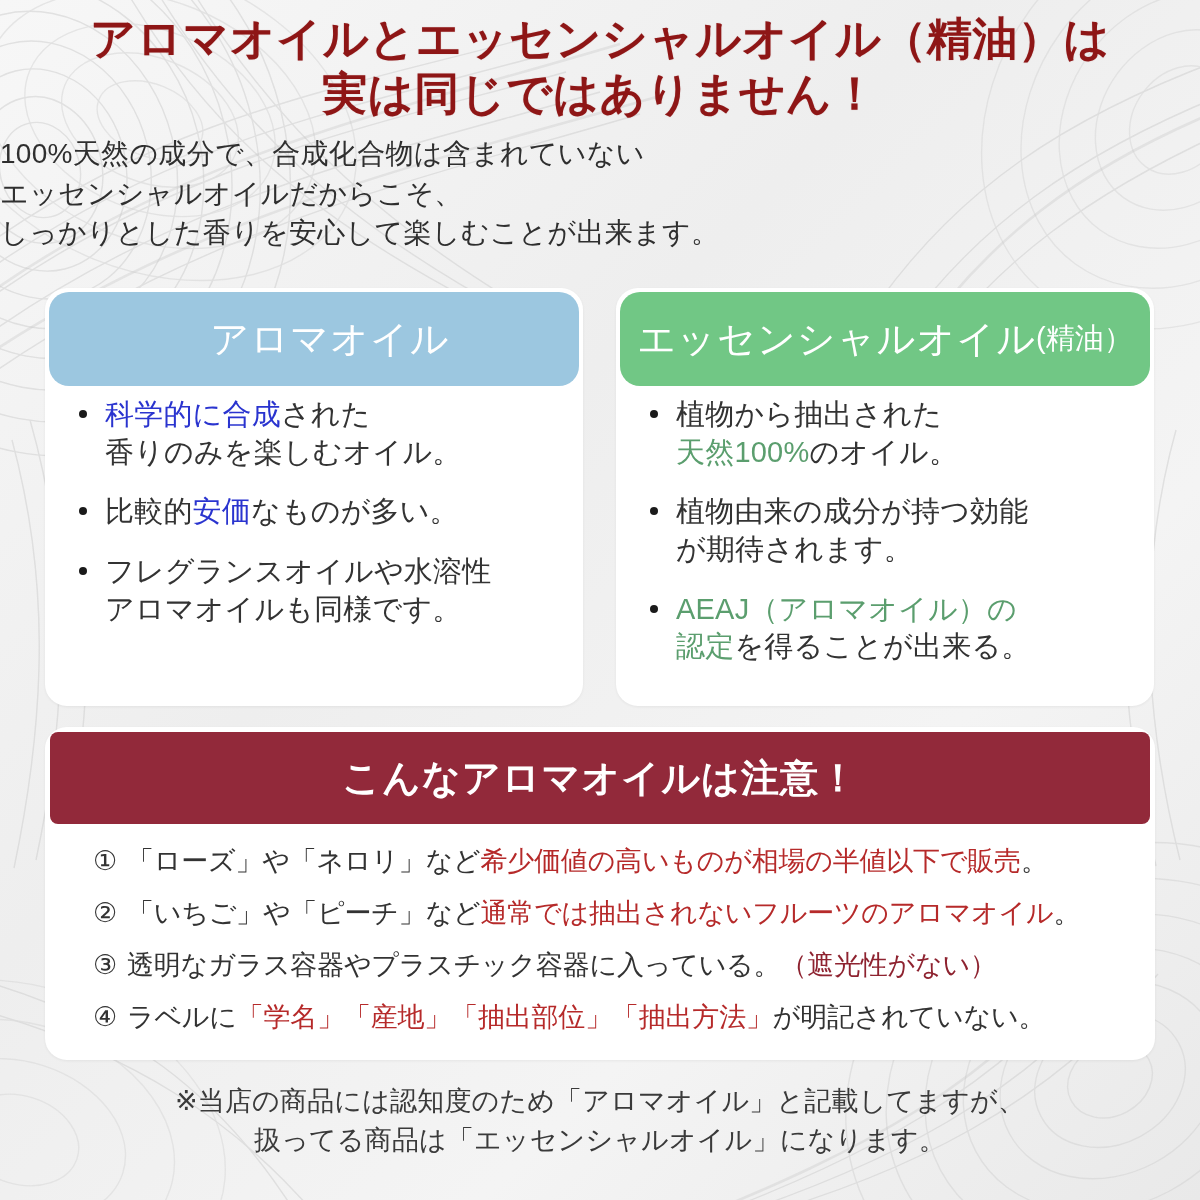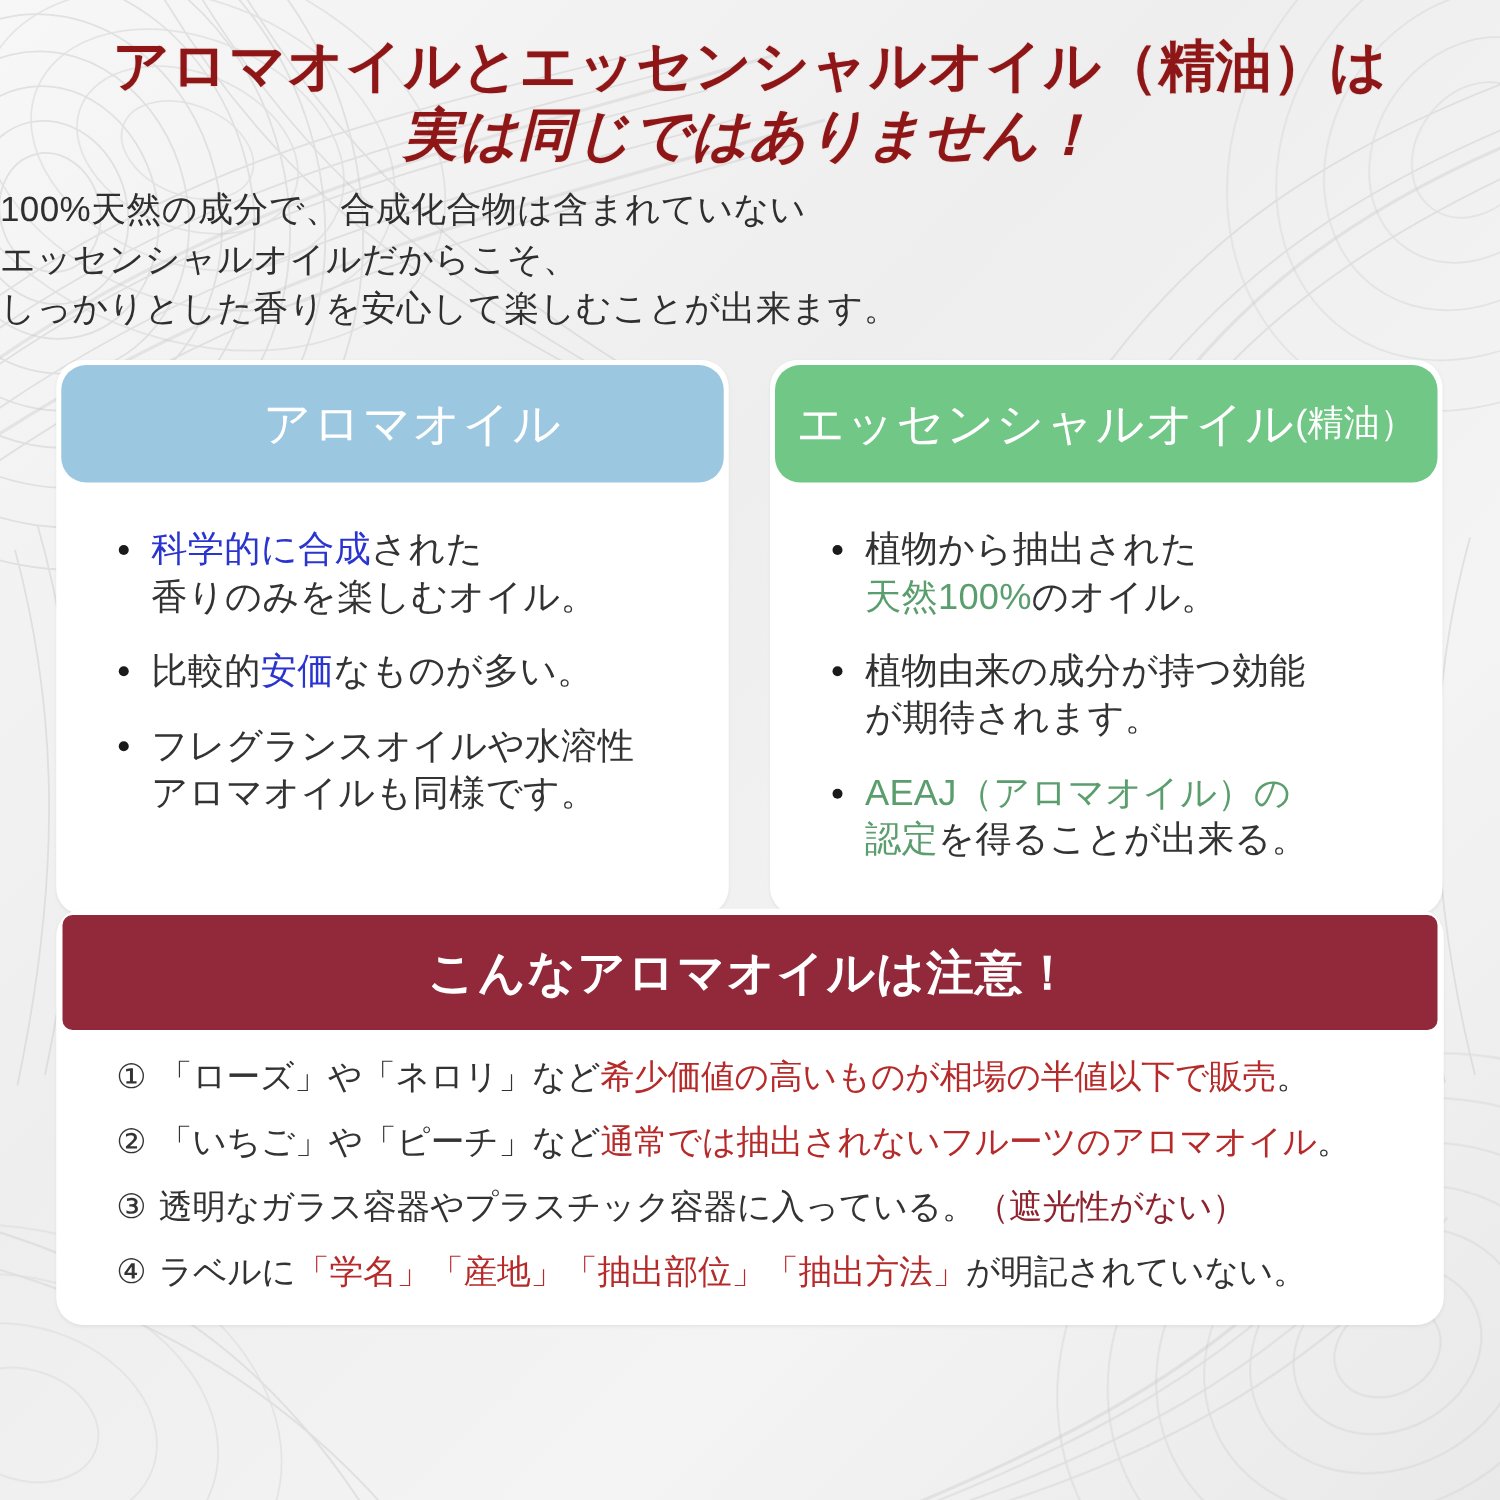--- a/index.html
+++ b/index.html
@@ -34,24 +34,24 @@
   
   .headline {
     position: relative;
     text-align: center;
     color: #8E1616;
     font-family: "DejaVu Serif", "Liberation Serif", serif;
     font-weight: bold;
     font-size: 45px;
     line-height: 1.22;
     letter-spacing: 0.5px;
-    padding-top: 26px;
+    padding-top: 12px;
     text-shadow: 0 0 1px rgba(142,22,22,0.35);
   }
-  .headline .l2 { display: block; font-style: italic; }
+  .headline .l2 { display: block; }
 
   .lede {
     position: relative;
     color: #2f2f2f;
     font-size: 28px;
     line-height: 1.42;
     margin-top: 12px;
     letter-spacing: 0.3px;
   }
   .lede .ln { display: block; }
@@ -87,22 +87,22 @@
     color: #ffffff;
     font-size: 38px;
     letter-spacing: 1px;
   }
   .card-head.blue  { background: #9CC7E0; padding-left: 32px; }
   .card-head.green { background: #71C785; }
   .card-head .sub  { font-size: 29px; letter-spacing: 0; }
 
   .bullets {
     list-style: none;
-    margin: 16px;
-    padding: 20px 20px 0 22px;
+    margin: 0;
+    padding: 10px 20px 0 22px;
   }
   .bullets li {
     position: relative;
     padding-left: 38px;
     margin-bottom: 22px;
     font-size: 29px;
     line-height: 1.30;
     color: #333333;
     letter-spacing: 0.2px;
   }
@@ -336,14 +336,18 @@
       </li>
       <li>
         <span class="num">③</span><span>透明なガラス容器やプラスチック容器に入っている。</span><span class="hl-darkred">（遮光性がない）</span><span></span>
       </li>
       <li>
         <span class="num">④</span><span>ラベルに</span><span class="hl-red">「学名」「産地」「抽出部位」「抽出方法」</span><span>が明記されていない。</span>
       </li>
     </ul>
   </div>
 
+  <div class="note">
+    <span class="ln">※当店の商品には認知度のため「アロマオイル」と記載してますが、</span>
+    <span class="ln">扱ってる商品は「エッセンシャルオイル」になります。</span>
+  </div>
 
 </div>
 
 </body></html>

